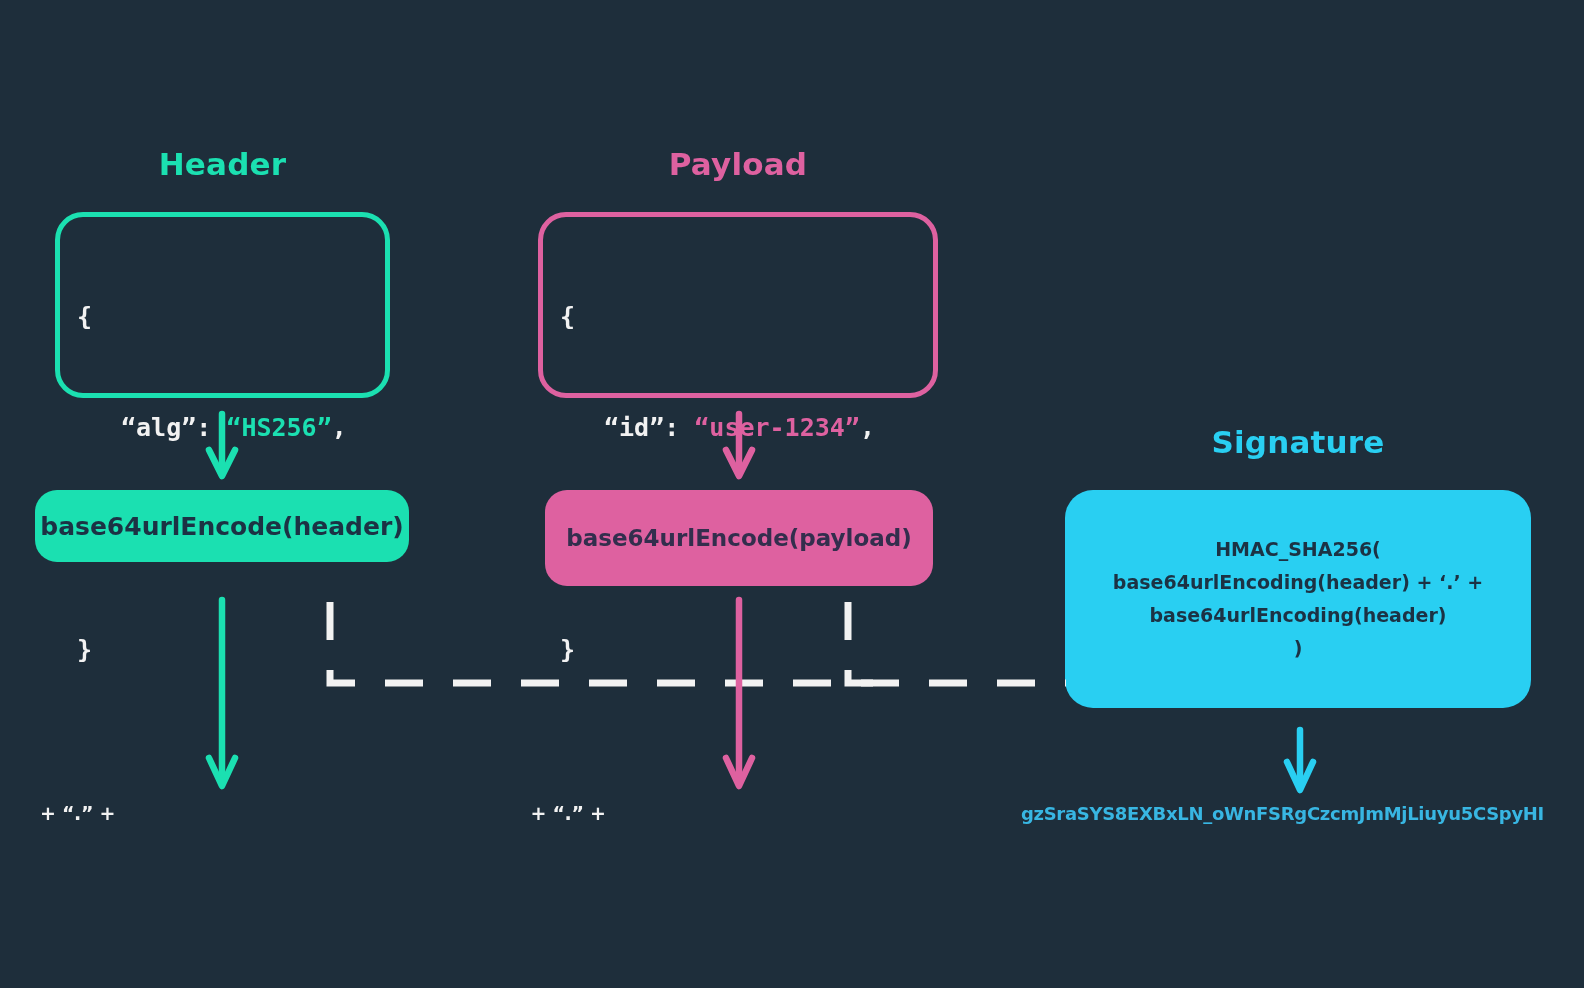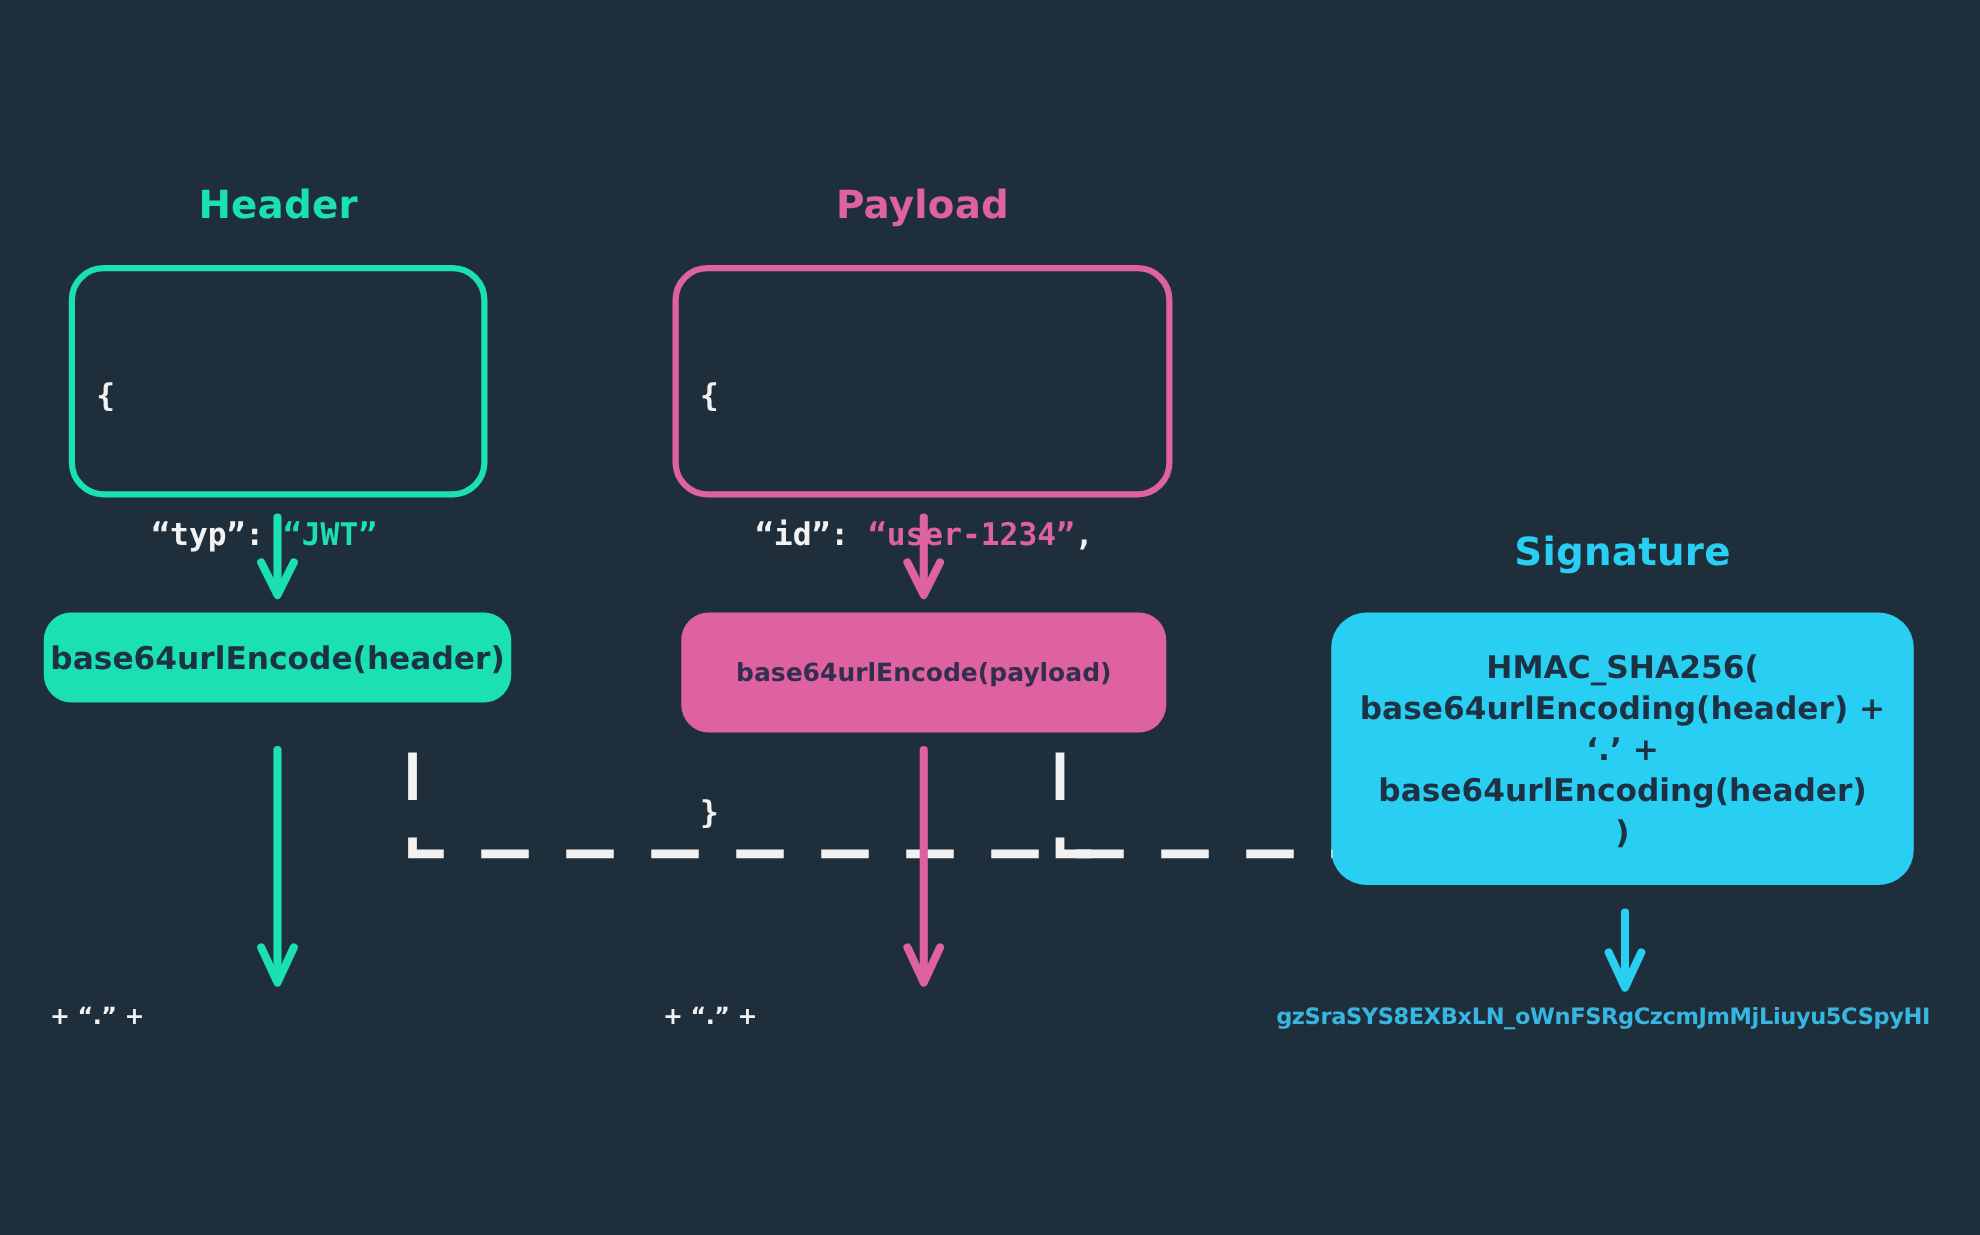--- a/index.html
+++ b/index.html
@@ -38,22 +38,22 @@
     white-space:pre;
   }
   .code .indent{padding-left:44px;}
   .code .v.teal{color:var(--teal);}
   .code .v.pink{color:var(--pink-fill);}
   .fill-box{
     position:absolute;border-radius:22px;display:flex;align-items:center;
     justify-content:center;text-align:center;font-weight:bold;
   }
   .fill-box.teal{background:var(--teal);color:var(--dark-text);font-size:25px;}
-  .fill-box.pink{background:var(--pink-fill);color:var(--dark-text-purple);font-size:20px;}
-  .fill-box.cyan{background:var(--cyan);color:var(--dark-text);font-size:25px;}
+  .fill-box.pink{background:var(--pink-fill);color:var(--dark-text-purple);font-size:23px;}
+  .fill-box.cyan{background:var(--cyan);color:var(--dark-text);font-size:19px;}
   .sig-lines{line-height:33px;padding:0 8px;}
   svg.overlay{position:absolute;left:0;top:0;width:1584px;height:988px;pointer-events:none;}
   svg .arrow{fill:none;stroke-width:6.5;stroke-linecap:round;stroke-linejoin:round;}
   svg .arrow.teal{stroke:var(--teal);}
   svg .arrow.pink{stroke:var(--pink-fill);}
   svg .arrow.cyan{stroke:var(--cyan);}
   svg .dashed{fill:none;stroke:var(--white);stroke-width:7;stroke-dasharray:38 30;}
   .output-row{
     position:absolute;left:40px;top:802px;width:1504px;
     display:flex;justify-content:space-between;align-items:baseline;
@@ -69,20 +69,21 @@
 
 <div id="canvas">
 
   <div class="title pink" style="left:538px;top:146px;width:400px;">Payload</div>
   <div class="title teal" style="left:55px;top:146px;width:335px;">Header</div>
   <div class="title cyan" style="left:1065px;top:424px;width:466px;">Signature</div>
 
   <div class="json-box teal" style="left:55px;top:212px;width:325px;height:176px;"></div>
   <div class="code" style="left:77px;top:224px;">
     <div class="line"><span>{</span></div>
+    <div class="line indent"><span class="k">“alg”: </span><span class="v teal">“HS256”</span><span class="k">,</span></div>
     <div class="line indent"><span class="k">“typ”: </span><span class="v teal">“JWT”</span><span class="k"></span></div>
     <div class="line"><span>}</span></div>
   </div>
 
   <div class="json-box pink" style="left:538px;top:212px;width:390px;height:176px;"></div>
   <div class="code" style="left:560px;top:224px;">
     <div class="line"><span>{</span></div>
     <div class="line indent"><span class="k">“id”: </span><span class="v pink">“user-1234”</span><span class="k">,</span></div>
     <div class="line indent"><span class="k">“exp”: </span><span class="v pink">“1652297430”</span><span class="k"></span></div>
     <div class="line"><span>}</span></div>

